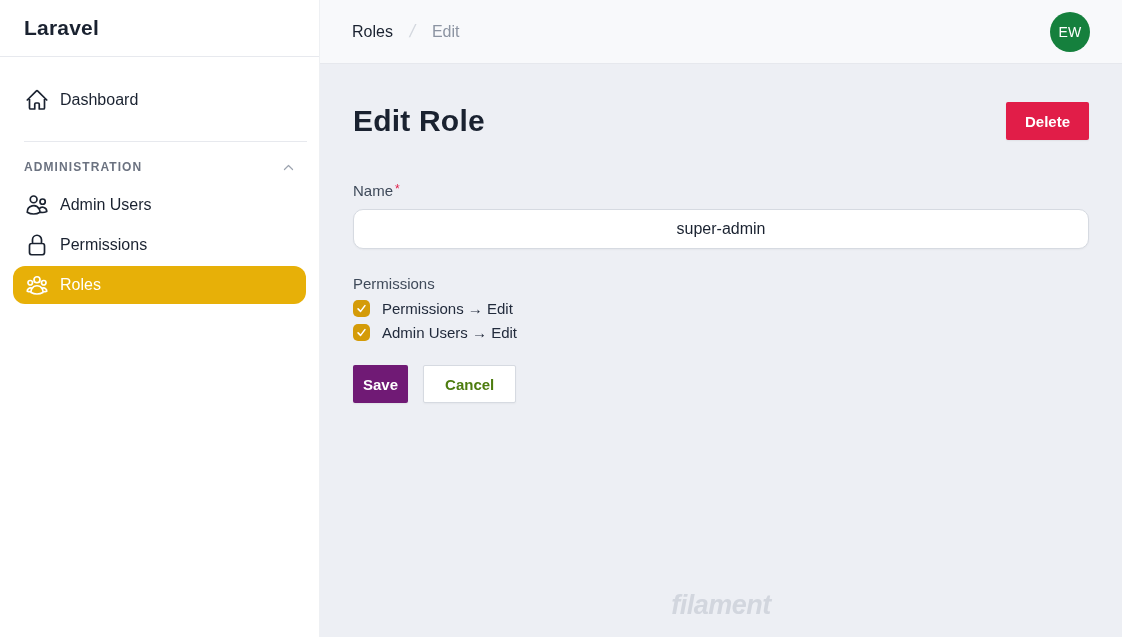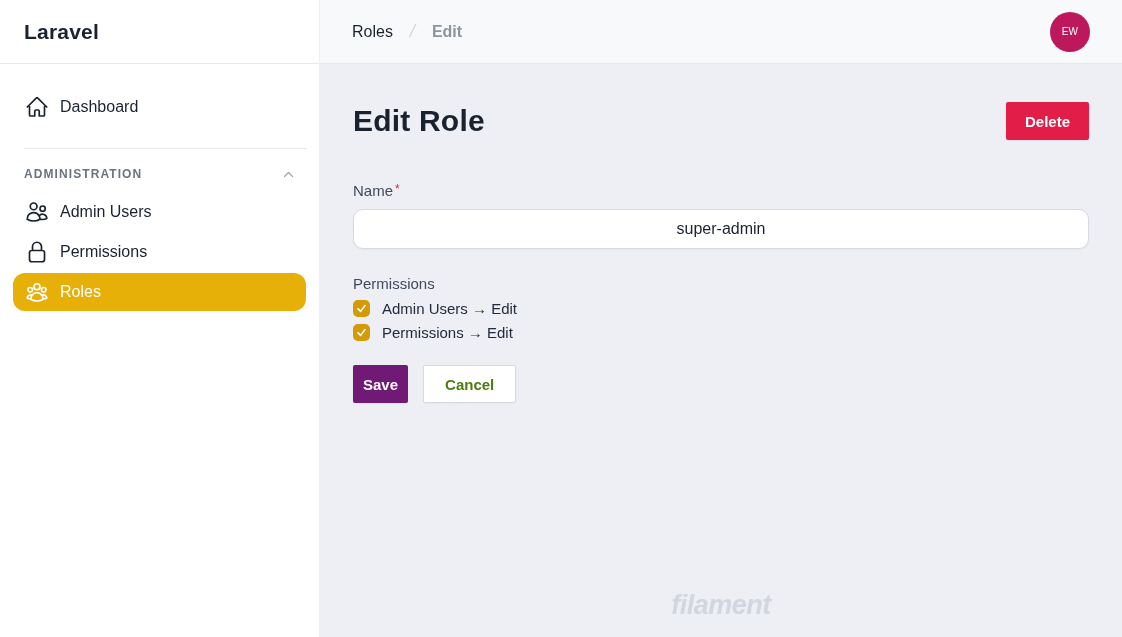--- a/index.html
+++ b/index.html
@@ -12,21 +12,21 @@
   .app { display: flex; width: 1122px; height: 637px; }
 
   
   .sidebar {
     width: 320px; min-width: 320px; height: 100%;
     background: #ffffff;
     border-right: 1px solid #eef0f3;
     display: flex; flex-direction: column;
   }
   .brand {
-    height: 64px; display: flex; align-items: center;
+    height: 57px; display: flex; align-items: center;
     padding: 4px 24px; border-bottom: 1px solid #e7e9ee;
   }
   .brand-name { font-size: 21px; font-weight: 700; letter-spacing: .2px; color: #1a2230; cursor: pointer; }
   .nav { padding: 24px 12px 12px 12px; }
   .nav-item {
     display: flex; align-items: center; gap: 11px;
     height: 38px; margin: 0 1px 2px 1px; padding: 0 12px;
     border-radius: 12px; cursor: pointer;
     font-size: 16px; font-weight: 500; color: #1a2230;
   }
@@ -48,27 +48,27 @@
   
   .main { flex: 1; display: flex; flex-direction: column; min-width: 0; }
   .topbar {
     height: 64px; min-height: 64px; background: #f8f9fb;
     border-bottom: 1px solid #e6e8ed;
     display: flex; align-items: center; padding: 0 32px;
   }
   .breadcrumb { display: flex; align-items: center; gap: 17px; font-size: 16px; }
   .crumb-current { color: #1a2230; font-weight: 500; cursor: pointer; }
   .crumb-sep { color: #d3d7de; font-size: 18px; transform: skewX(-12deg); }
-  .crumb-page { color: #8c94a2; font-weight: bold; }
+  .crumb-page { color: #8c94a2; }
   .topbar-spacer { flex: 1; }
   .avatar {
     width: 40px; height: 40px; border-radius: 50%;
-    background: #be185d; color: #ffffff;
+    background: #15803d; color: #ffffff;
     display: flex; align-items: center; justify-content: center;
-    font-size: 10px; font-weight: 500; letter-spacing: .3px; cursor: pointer;
+    font-size: 14px; font-weight: 500; letter-spacing: .3px; cursor: pointer;
   }
 
   .content {
     flex: 1; background: #edeff4;
     padding: 38px 33px 12px 33px;
     display: flex; flex-direction: column; overflow: hidden;
   }
   .page-header { display: flex; align-items: center; justify-content: space-between; margin-bottom: 42px; }
   .page-title { font-size: 30px; font-weight: 700; color: #1a2230; letter-spacing: .2px; }
   .btn {
@@ -187,38 +187,38 @@
 
         <div>
           <label class="field-label">
             <span>Name</span><sup class="required-marker">*</sup>
           </label>
           <input class="text-input" type="text" value="super-admin" style="">
         </div>
 
         <div class="permissions-block">
           <div class="field-label">Permissions</div>
+
+          <div class="checkbox-row">
+            <span class="checkbox">
+              <svg viewBox="0 0 24 24" fill="none" stroke-width="3.4" stroke-linecap="round" stroke-linejoin="round">
+                <path d="M4.5 12.75l5.5 5.5 9.5-12.5"></path>
+              </svg>
+            </span>
+            <span class="checkbox-label">Permissions → Edit</span>
+          </div>
 
           <div class="checkbox-row">
             <span class="checkbox">
               <svg viewBox="0 0 24 24" fill="none" stroke-width="3.4" stroke-linecap="round" stroke-linejoin="round">
                 <path d="M4.5 12.75l5.5 5.5 9.5-12.5"></path>
               </svg>
             </span>
             <span class="checkbox-label">Admin Users → Edit</span>
           </div>
-
-          <div class="checkbox-row">
-            <span class="checkbox">
-              <svg viewBox="0 0 24 24" fill="none" stroke-width="3.4" stroke-linecap="round" stroke-linejoin="round">
-                <path d="M4.5 12.75l5.5 5.5 9.5-12.5"></path>
-              </svg>
-            </span>
-            <span class="checkbox-label">Permissions → Edit</span>
-          </div>
         </div>
 
         <div class="form-actions">
           <button class="btn btn-primary">Save</button>
           <button class="btn btn-secondary">Cancel</button>
         </div>
 
       </form>
 
       <div class="footer">

